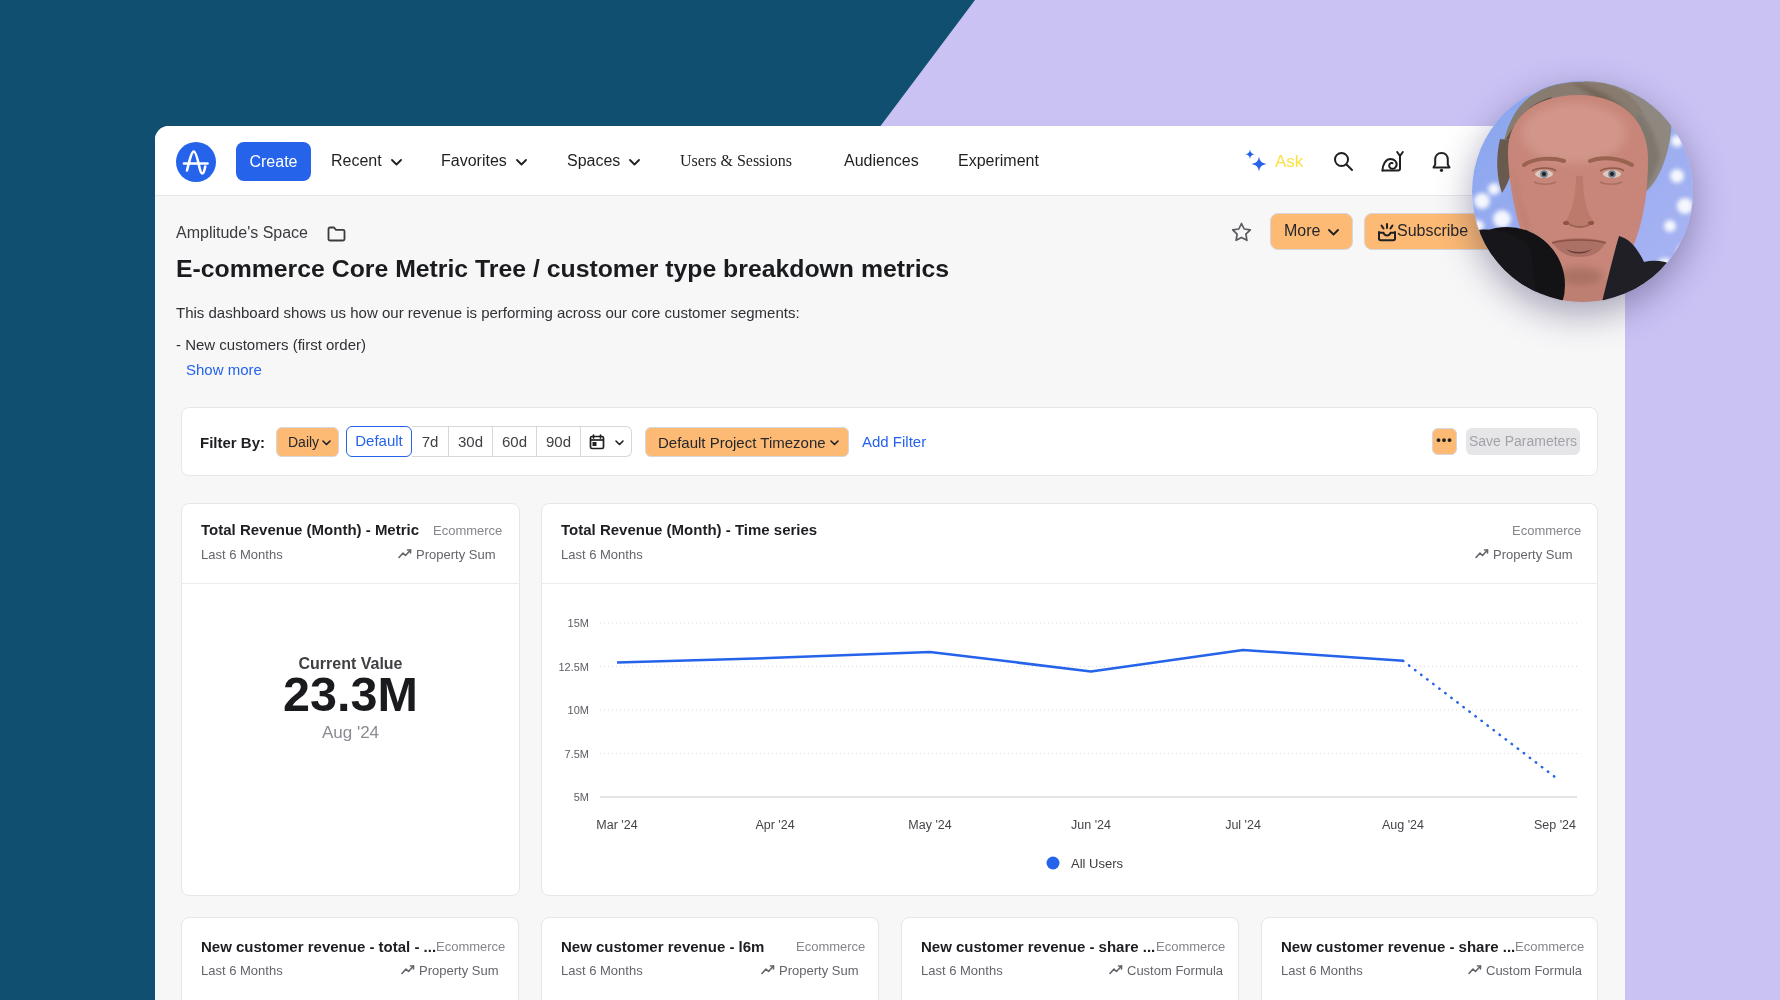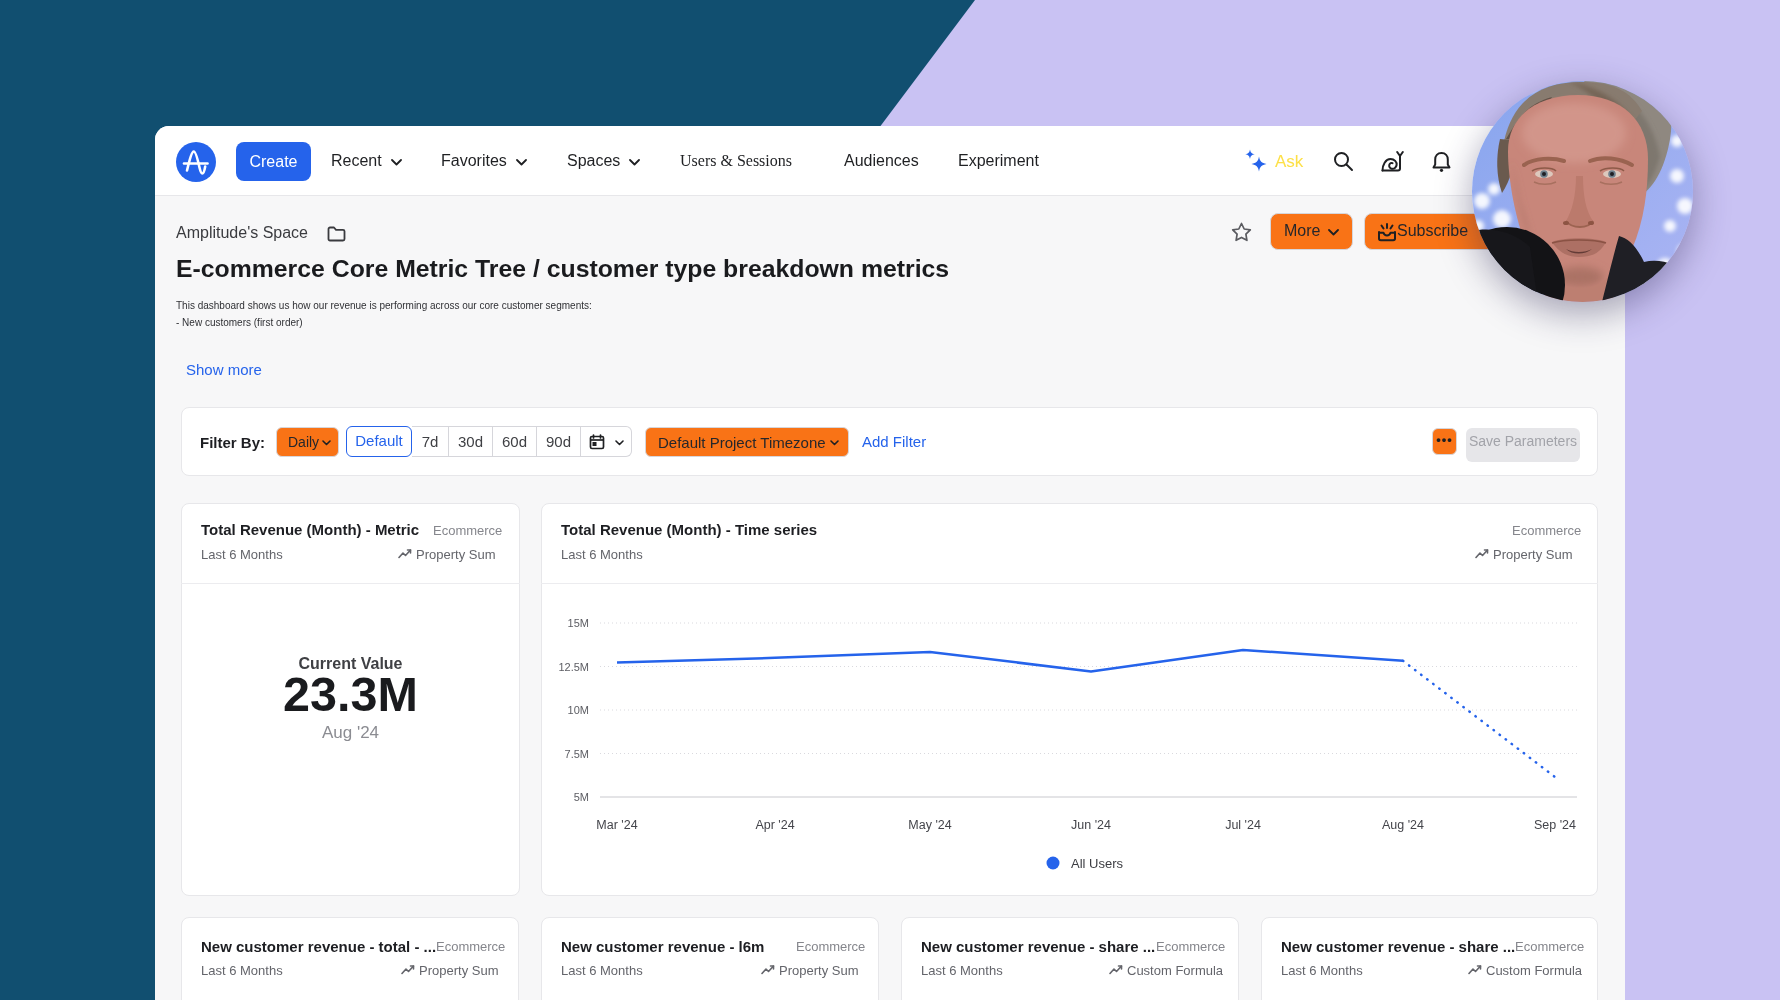--- a/index.html
+++ b/index.html
@@ -7,21 +7,21 @@
   body { background:#114f70; position:relative; }
   .purple { position:absolute; inset:0; background:#c9c2f3;
     clip-path:polygon(975px 0px, 1780px 0px, 1780px 1000px, 225px 1000px); }
   .app { position:absolute; left:155px; top:126px; width:1470px; height:874px;
     background:#f7f7f8; border-radius:14px 14px 0 0; }
   .navbar { position:absolute; left:155px; top:126px; width:1470px; height:70px;
     background:#ffffff; border-radius:14px 14px 0 0; border-bottom:1px solid #e7e7ea; }
   .navlink { position:absolute; top:152px; font-size:16px; color:#1f2023; white-space:nowrap; }
   .chev { display:inline-block; margin-left:9px; }
   .abs { position:absolute; }
-  .btn { background:#f97316; border:1px solid #d6d6db; border-radius:8px; color:#26272b; }
+  .btn { background:#fdba74; border:1px solid #d6d6db; border-radius:8px; color:#26272b; }
   .cardh-title { font-size:15px; font-weight:bold; color:#1d1e22; white-space:nowrap; }
   .gray13 { font-size:13px; color:#85868c; white-space:nowrap; }
   .gray13d { font-size:13px; color:#64656b; white-space:nowrap; }
   .card { position:absolute; background:#fff; border:1px solid #e7e7ea; border-radius:8px; }
 </style>
 </head>
 <body>
   <div class="purple"></div>
   <div class="app"></div>
   <div class="navbar"></div>
@@ -83,21 +83,21 @@
   <div class="abs btn" style="left:1364px; top:213px; width:140px; height:37px;">
     <svg style="position:absolute; left:12px; top:9px;" width="20" height="19" viewBox="0 0 20 19">
       <path d="M2 9 L2 15.5 C2 16.6 2.7 17.2 3.8 17.2 L16.2 17.2 C17.3 17.2 18 16.6 18 15.5 L18 9" stroke="#1f2023" stroke-width="2" fill="none" stroke-linecap="round" stroke-linejoin="round"></path>
       <path d="M2 9.8 L6.5 9.8 C7 11.5 8.3 12.5 10 12.5 C11.7 12.5 13 11.5 13.5 9.8 L18 9.8" stroke="#1f2023" stroke-width="2" fill="none" stroke-linejoin="round"></path>
       <path d="M10 1 L10 5 M4.5 2.5 L6.5 5.5 M15.5 2.5 L13.5 5.5" stroke="#1f2023" stroke-width="2" stroke-linecap="round"></path>
     </svg>
     <span style="position:absolute; left:32px; top:8px; font-size:16px;">Subscribe</span>
   </div>
 
   <div class="abs" style="left:176px; top:255px; font-size:24.8px; font-weight:bold; color:#1a1b1e;">E-commerce Core Metric Tree / customer type breakdown metrics</div>
-  <div class="abs" style="left:176px; top:297px; font-size:10px; color:#303135; line-height:17px;">This dashboard shows us how our revenue is performing across our core customer segments:<br>- New customers (first order)</div>
+  <div class="abs" style="left:176px; top:297px; font-size:15px; color:#303135; line-height:32px;">This dashboard shows us how our revenue is performing across our core customer segments:<br>- New customers (first order)</div>
   <div class="abs" style="left:186px; top:361px; font-size:15px; color:#2563eb;">Show more</div>
 
   <div class="card" style="left:181px; top:407px; width:1417px; height:69px;"></div>
   <div class="abs" style="left:200px; top:434px; font-size:15px; font-weight:bold; color:#1d1e22;">Filter By:</div>
   <div class="abs btn" style="left:276px; top:427px; width:63px; height:30px; border-radius:6px;">
     <span style="position:absolute; left:11px; top:6px; font-size:14px;">Daily</span>
     <svg style="position:absolute; right:7px; top:12px;" width="9" height="6" viewBox="0 0 9 6">
       <path d="M1 1 L4.5 4.5 L8 1" stroke="#1f2023" stroke-width="1.6" fill="none" stroke-linecap="round" stroke-linejoin="round"></path>
     </svg>
   </div>
@@ -123,21 +123,21 @@
   <div class="abs btn" style="left:645px; top:427px; width:204px; height:30px; border-radius:6px;">
     <span style="position:absolute; left:12px; top:6px; font-size:15px;">Default Project Timezone</span>
     <svg style="position:absolute; right:9px; top:12px;" width="9" height="6" viewBox="0 0 9 6">
       <path d="M1 1 L4.5 4.5 L8 1" stroke="#1f2023" stroke-width="1.6" fill="none" stroke-linecap="round" stroke-linejoin="round"></path>
     </svg>
   </div>
   <div class="abs" style="left:862px; top:433px; font-size:15px; color:#2563eb;">Add Filter</div>
   <div class="abs btn" style="left:1432px; top:428px; width:25px; height:27px; border-radius:6px; text-align:center;">
     <span style="position:absolute; left:0; right:0; top:3px; font-size:13px; letter-spacing:1px; color:#1f2023; font-weight:bold;">•••</span>
   </div>
-  <div class="abs" style="left:1466px; top:428px; width:114px; height:34px; border-radius:6px; background:#e6e6e9; color:#a2a3a9; font-size:14px; text-align:center; line-height:27px;">Save Parameters</div>
+  <div class="abs" style="left:1466px; top:428px; width:114px; height:27px; border-radius:6px; background:#e6e6e9; color:#a2a3a9; font-size:14px; text-align:center; line-height:27px;">Save Parameters</div>
 
   <div class="card" style="left:181px; top:503px; width:339px; height:393px;"></div>
   <div class="cardh-title" style="position:absolute; left:201px; top:521px;">Total Revenue (Month) - Metric</div>
   <div class="gray13" style="position:absolute; left:433px; top:523px;">Ecommerce</div>
   <div class="gray13d" style="position:absolute; left:201px; top:547px;">Last 6 Months</div>
   <div class="gray13d" style="position:absolute; left:416px; top:547px;">Property Sum</div>
   <svg class="abs" style="left:398px; top:549px;" width="14" height="10" viewBox="0 0 14 10">
     <path d="M1 8.5 L5 4 L7.5 6.5 L12.5 1" stroke="#64656b" stroke-width="1.6" fill="none" stroke-linecap="round" stroke-linejoin="round"></path>
     <path d="M9.5 1 L12.5 1 L12.5 4" stroke="#64656b" stroke-width="1.6" fill="none" stroke-linecap="round" stroke-linejoin="round"></path>
   </svg>

